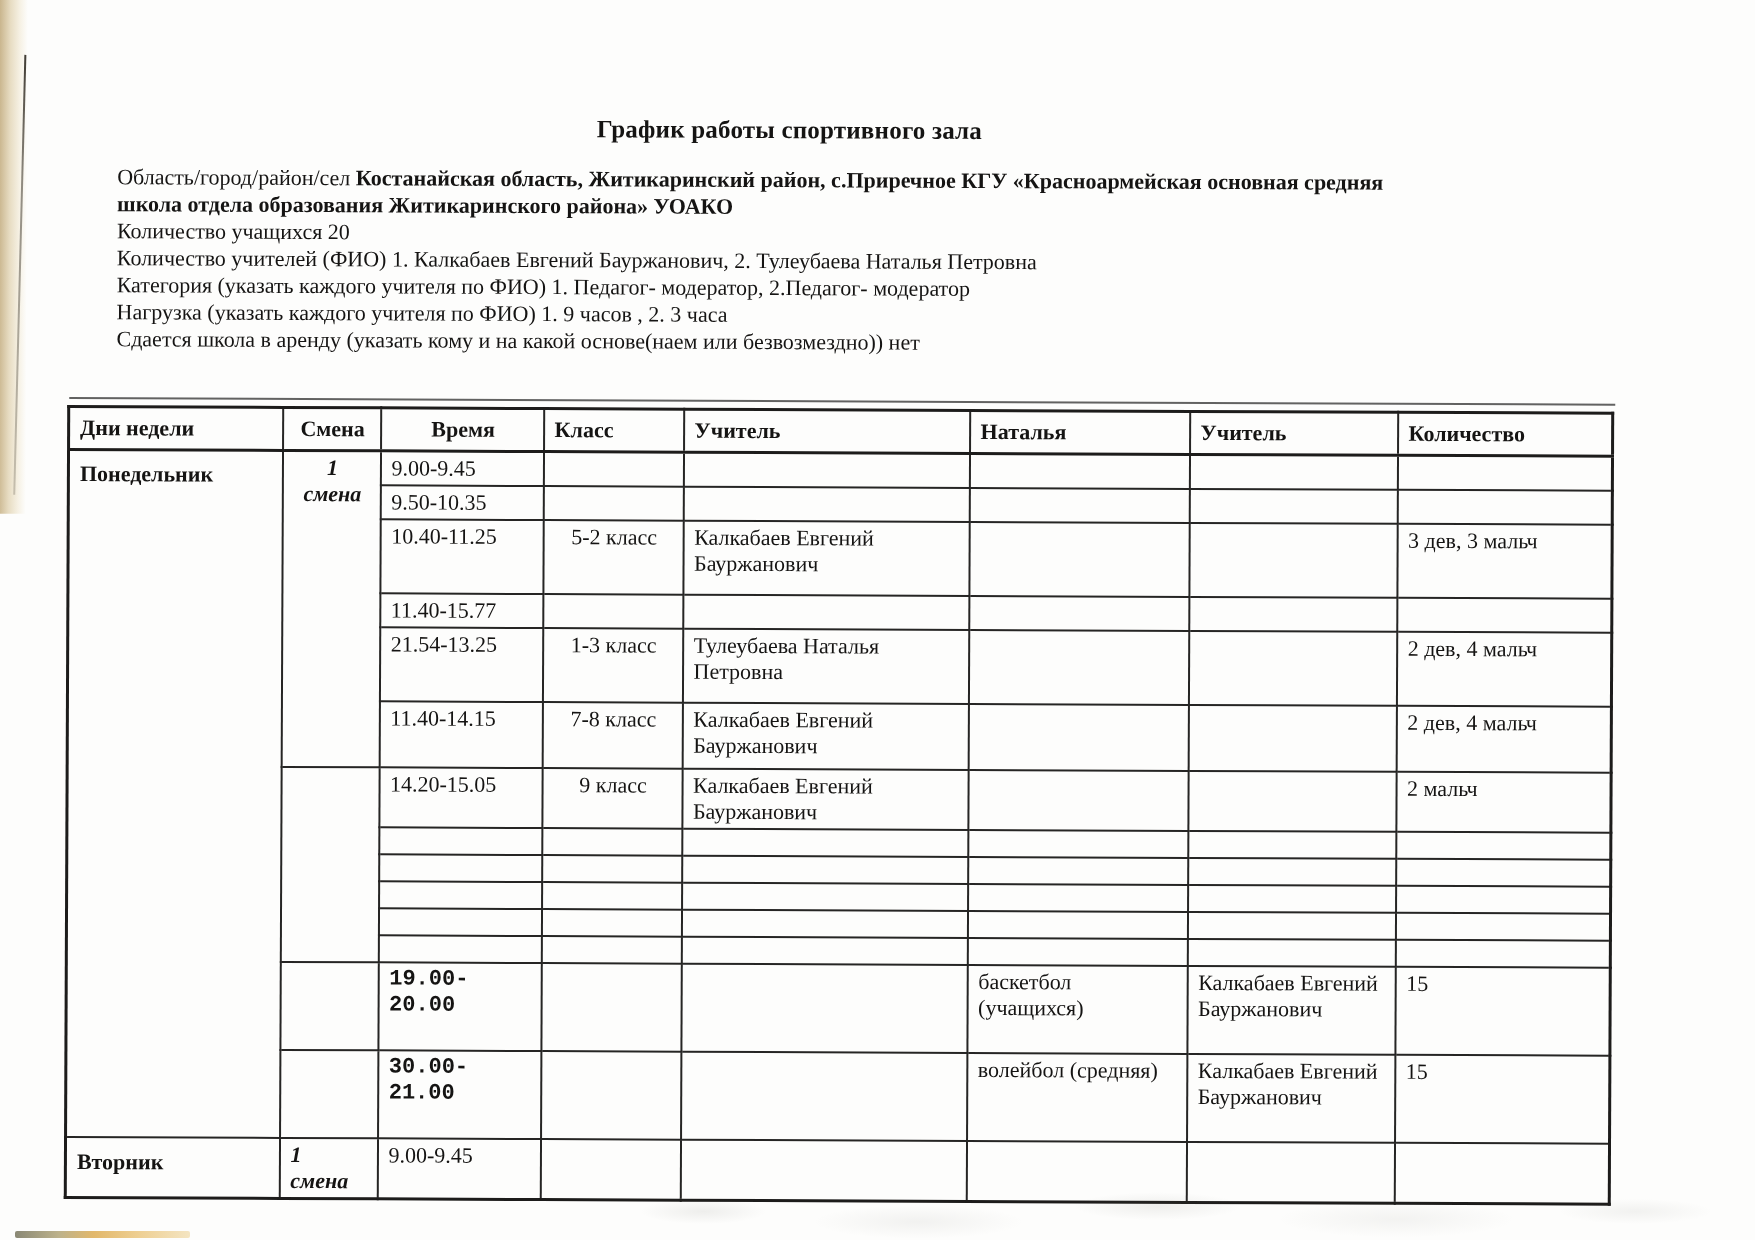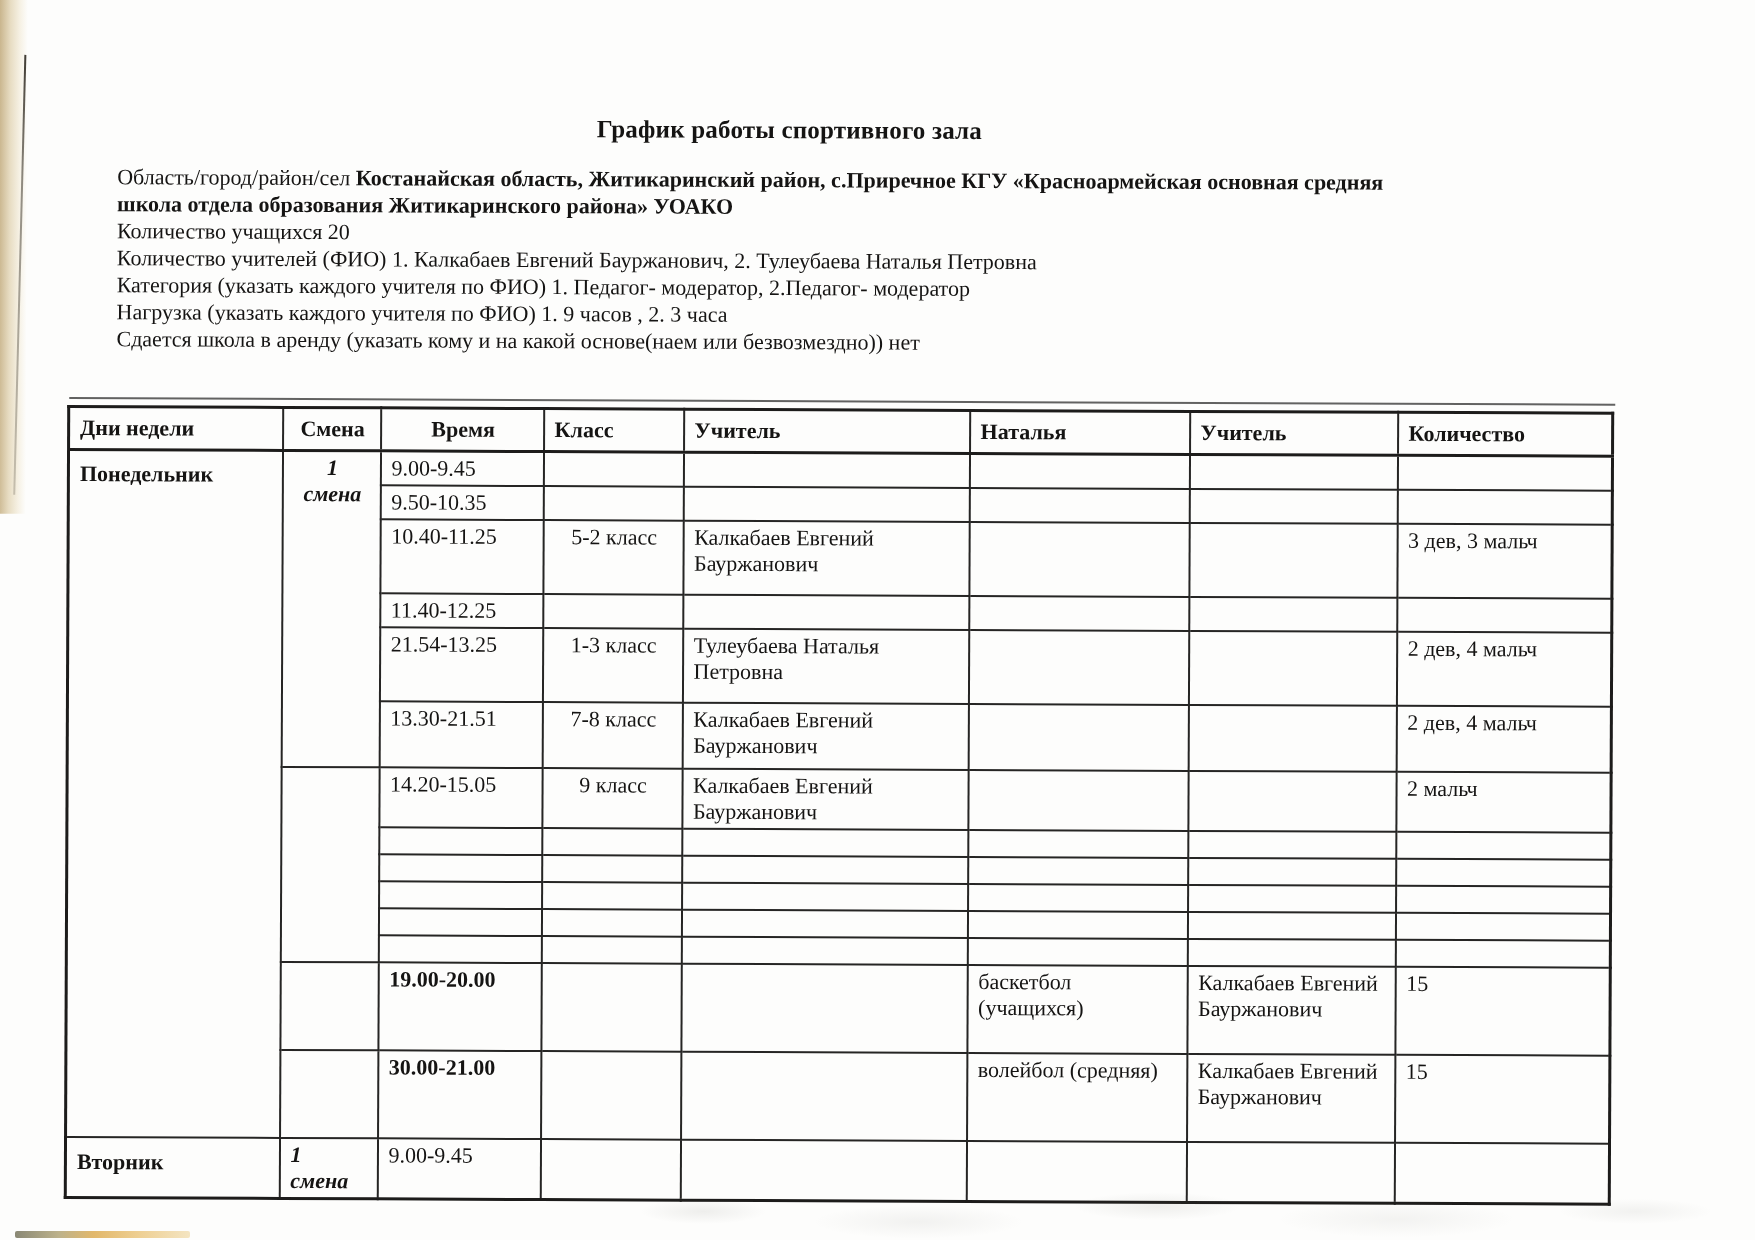--- a/index.html
+++ b/index.html
@@ -66,21 +66,21 @@
   thead th{
     height:40px;font-size:22px;font-weight:bold;text-align:left;
     vertical-align:middle;border-bottom:3px solid #1d1c1b;padding-top:0;padding-bottom:0;
   }
   th.c,td.c{text-align:center;}
   .h32{height:32px;}.h74{height:74px;}.h66{height:66px;}
   .h60{height:60px;}.h27{height:27px;}.h88{height:88px;}
   td.day{font-weight:bold;padding-top:10px;}
   td.shift{font-weight:bold;font-style:italic;text-align:center;padding-top:3px;}
   .shift-line{display:block;}
-  td.timeb{font-weight:bold;}
+  td.timeb{font-weight:bold;font-family:Liberation Mono, monospace;}
 </style>
 </head>
 <body>
 
 <div class="sheet">
 
   <div class="edge-left"></div>
   <div class="edge-left-line"></div>
 
   <h1 class="title">График работы спортивного зала</h1>
@@ -142,37 +142,37 @@
       </tr>
       <tr class="h74">
         <td>10.40-11.25</td>
         <td class="c">5-2 класс</td>
         <td>Калкабаев Евгений Бауржанович</td>
         <td></td>
         <td></td>
         <td>3 дев, 3 мальч</td>
       </tr>
       <tr class="h32">
-        <td>11.40-12.25</td>
+        <td>11.40-15.77</td>
         <td></td>
         <td></td>
         <td></td>
         <td></td>
         <td></td>
       </tr>
       <tr class="h74">
         <td>21.54-13.25</td>
         <td class="c">1-3 класс</td>
         <td>Тулеубаева Наталья Петровна</td>
         <td></td>
         <td></td>
         <td>2 дев, 4 мальч</td>
       </tr>
       <tr class="h66">
-        <td>13.30-21.51</td>
+        <td>11.40-14.15</td>
         <td class="c">7-8 класс</td>
         <td>Калкабаев Евгений Бауржанович</td>
         <td></td>
         <td></td>
         <td>2 дев, 4 мальч</td>
       </tr>
       <tr class="h60">
         <td class="shift" rowspan="6"></td>
         <td>14.20-15.05</td>
         <td class="c">9 класс</td>

